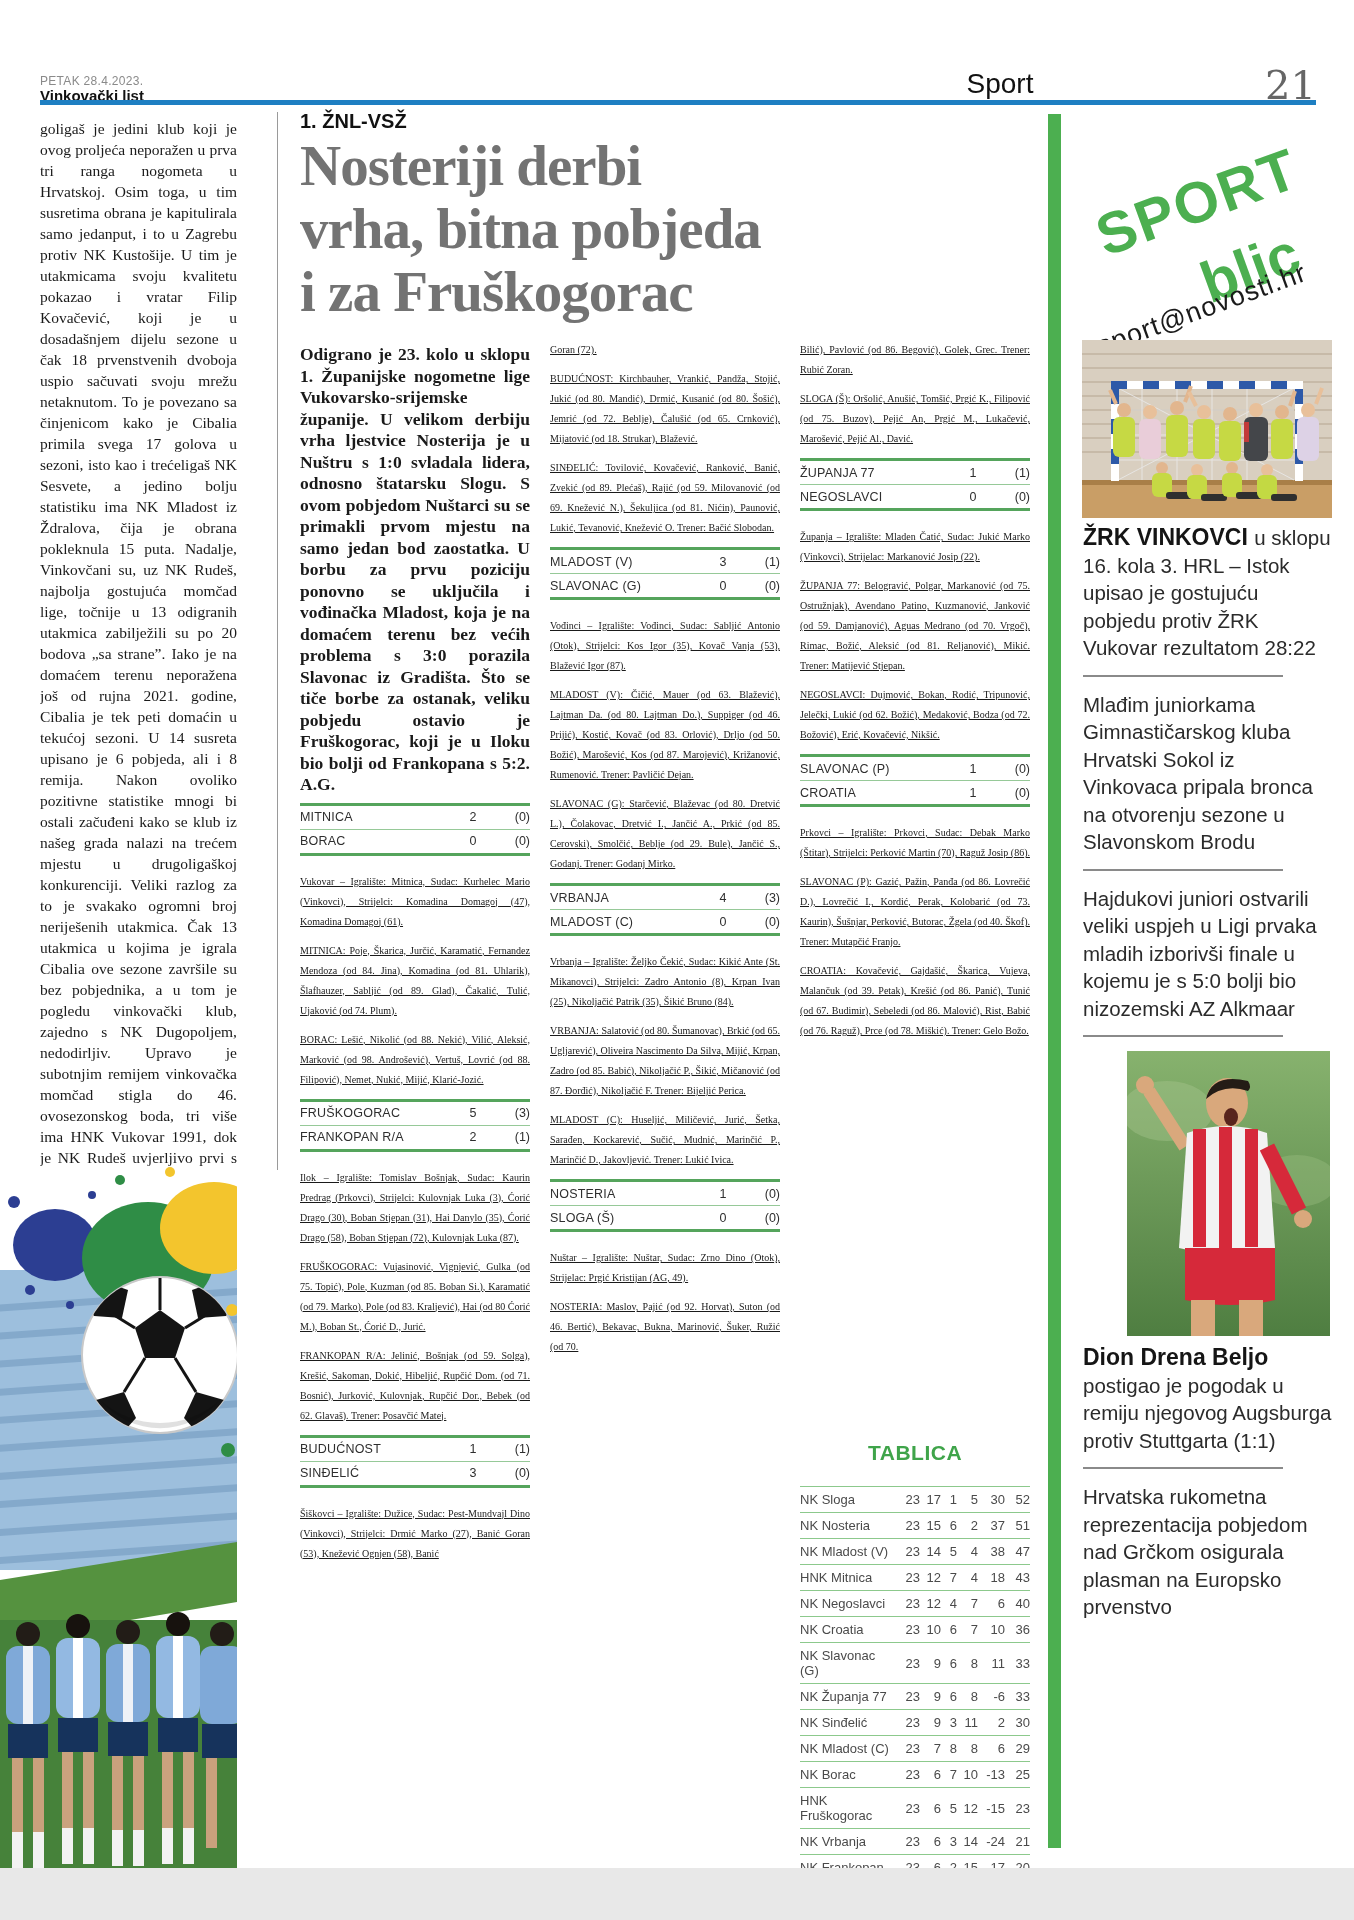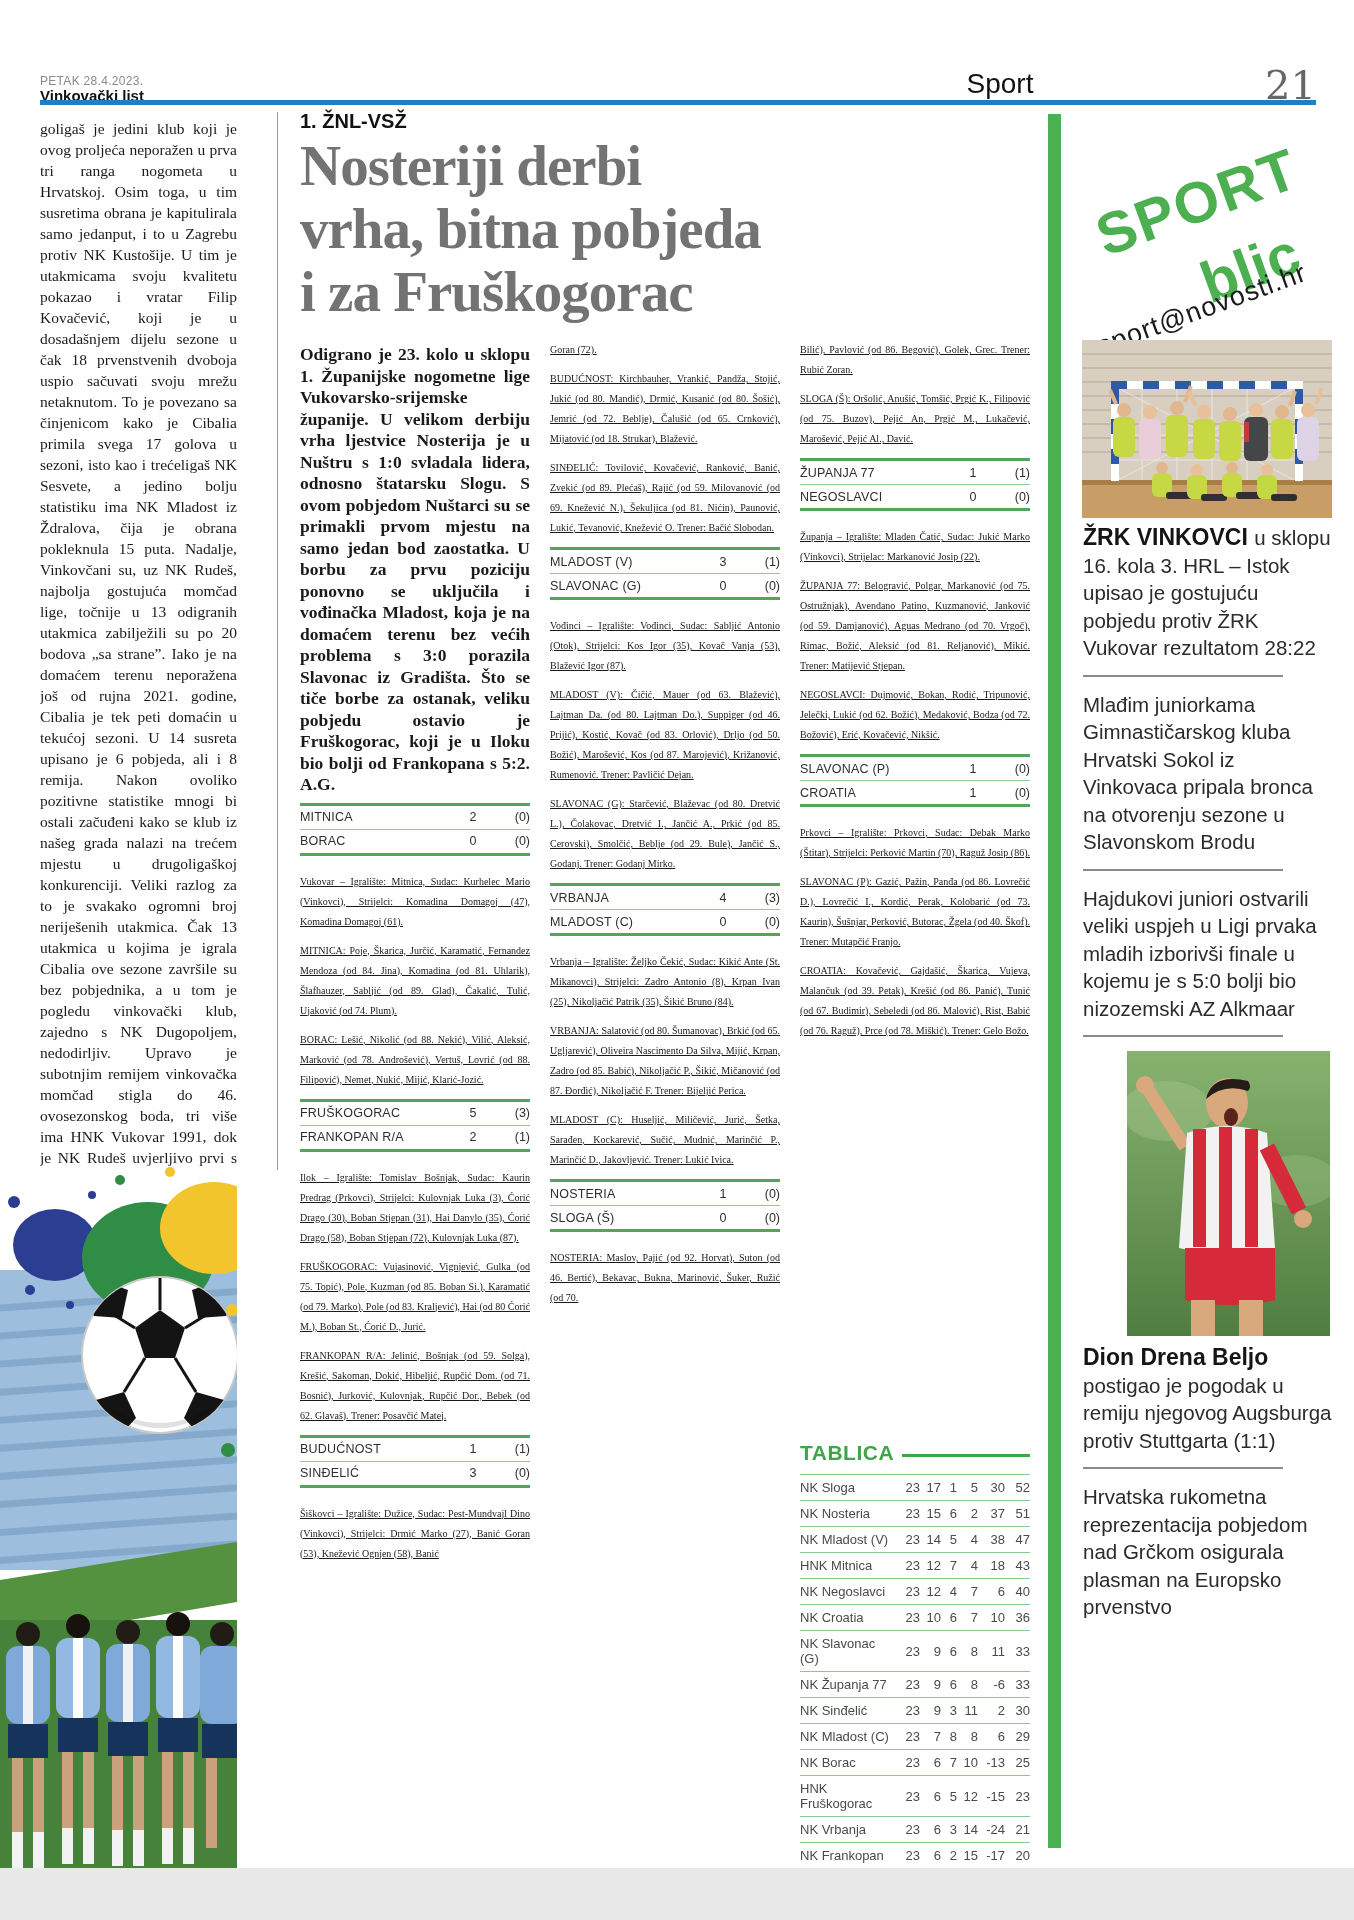--- a/index.html
+++ b/index.html
@@ -35,21 +35,21 @@
   .score{margin:7px 0 16px;border-top:3px solid #55a45c;border-bottom:3px solid #55a45c;
          font-family:"Liberation Sans",sans-serif;}
   .score-row{display:flex;align-items:center;height:23px;font-size:12.5px;color:#2e2e2e;}
   .score-row + .score-row{border-top:1px solid #96c998;}
   .s-team{flex:1;letter-spacing:.2px;}
   .s-ft{width:34px;text-align:center;}
   .s-ht{width:40px;text-align:right;}
 
   
   .tablica{left:800px;top:1441px;width:230px;font-family:"Liberation Sans",sans-serif;}
-  .t-head{display:flex;align-items:center;gap:8px;}
+  .t-head{display:flex;align-items:center;gap:8px;flex-direction:column;}
   .t-title{font-size:21px;font-weight:bold;color:#3fa44a;letter-spacing:.5px;}
   .t-rule{flex:1;height:3px;background:#3fa44a;margin-top:4px;}
   .t-rows{margin-top:9px;}
   .t-row{display:flex;align-items:center;border-top:1px solid #8cc98c;padding:5px 0;
          font-size:13px;color:#4a4a4a;}
   .t-rows .t-row:last-child{border-bottom:1px solid #8cc98c;}
   .t-name{flex:1;padding-right:3px;}
   .t-n{text-align:right;}
   .t-n1{width:22px}.t-n2{width:21px}.t-n3{width:16px}.t-n4{width:21px}.t-n5{width:27px}.t-n6{width:25px}
 
@@ -204,21 +204,21 @@
           <span class="s-ht">(0)</span>
         </div>
         <div class="score-row">
           <span class="s-team">BORAC</span>
           <span class="s-ft">0</span>
           <span class="s-ht">(0)</span>
         </div>
       </div>
       <p class="b-p">Vukovar – Igralište: Mitnica, Sudac: Kurhelec Mario (Vinkovci), Strijelci: Komadina Domagoj (47), Komadina Domagoj (61).</p>
       <p class="b-p">MITNICA: Poje, Škarica, Jurčić, Karamatić, Fernandez Mendoza (od 84. Jina), Komadina (od 81. Uhlarik), Šlafhauzer, Sabljić (od 89. Glad), Čakalić, Tulić, Ujaković (od 74. Plum).</p>
-      <p class="b-p">BORAC: Lešić, Nikolić (od 88. Nekić), Vilić, Aleksić, Marković (od 78. Androšević), Vertuš, Lovrić (od 88. Filipović), Nemet, Nukić, Mijić, Klarić-Jozić.</p>
+      <p class="b-p">BORAC: Lešić, Nikolić (od 88. Nekić), Vilić, Aleksić, Marković (od 98. Androšević), Vertuš, Lovrić (od 88. Filipović), Nemet, Nukić, Mijić, Klarić-Jozić.</p>
       <div class="score">
         <div class="score-row">
           <span class="s-team">FRUŠKOGORAC</span>
           <span class="s-ft">5</span>
           <span class="s-ht">(3)</span>
         </div>
         <div class="score-row">
           <span class="s-team">FRANKOPAN R/A</span>
           <span class="s-ft">2</span>
           <span class="s-ht">(1)</span>
@@ -280,20 +280,21 @@
           <span class="s-team">NOSTERIA</span>
           <span class="s-ft">1</span>
           <span class="s-ht">(0)</span>
         </div>
         <div class="score-row">
           <span class="s-team">SLOGA (Š)</span>
           <span class="s-ft">0</span>
           <span class="s-ht">(0)</span>
         </div>
       </div>
+      <p class="b-p">Nuštar – Igralište: Nuštar, Sudac: Zrno Dino (Otok), Strijelac: Prgić Kristijan (AG, 49).</p>
       <p class="b-p">NOSTERIA: Maslov, Pajić (od 92. Horvat), Suton (od 46. Bertić), Bekavac, Bukna, Marinović, Šuker, Ružić (od 70.</p>
     </div>
   <div class="col" id="col-3">
       <p class="b-p">Bilić), Pavlović (od 86. Begović), Golek, Grec. Trener: Rubić Zoran.</p>
       <p class="b-p">SLOGA (Š): Oršolić, Anušić, Tomšić, Prgić K., Filipović (od 75. Buzov), Pejić An, Prgić M., Lukačević, Marošević, Pejić Al., Davić.</p>
       <div class="score">
         <div class="score-row">
           <span class="s-team">ŽUPANJA 77</span>
           <span class="s-ft">1</span>
           <span class="s-ht">(1)</span>

